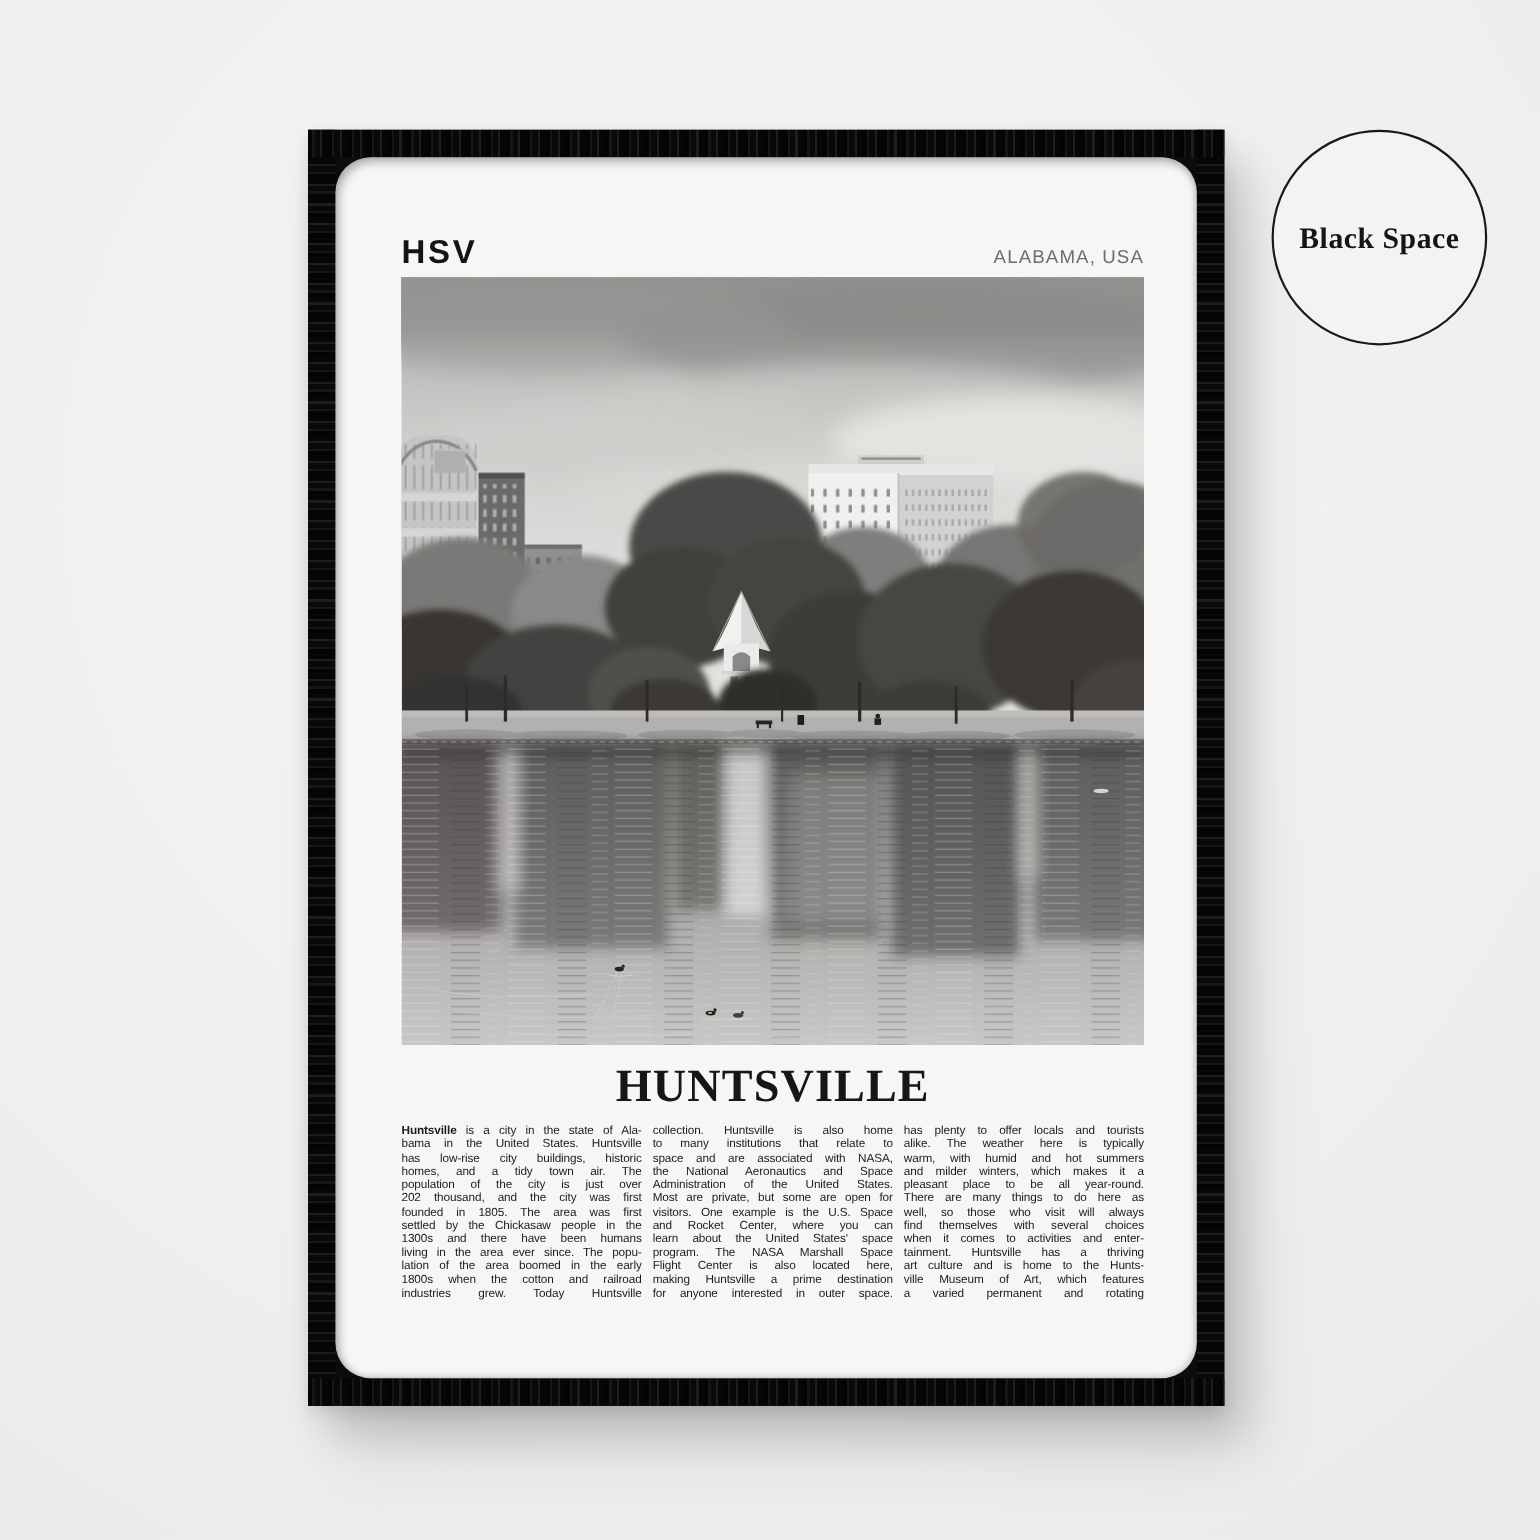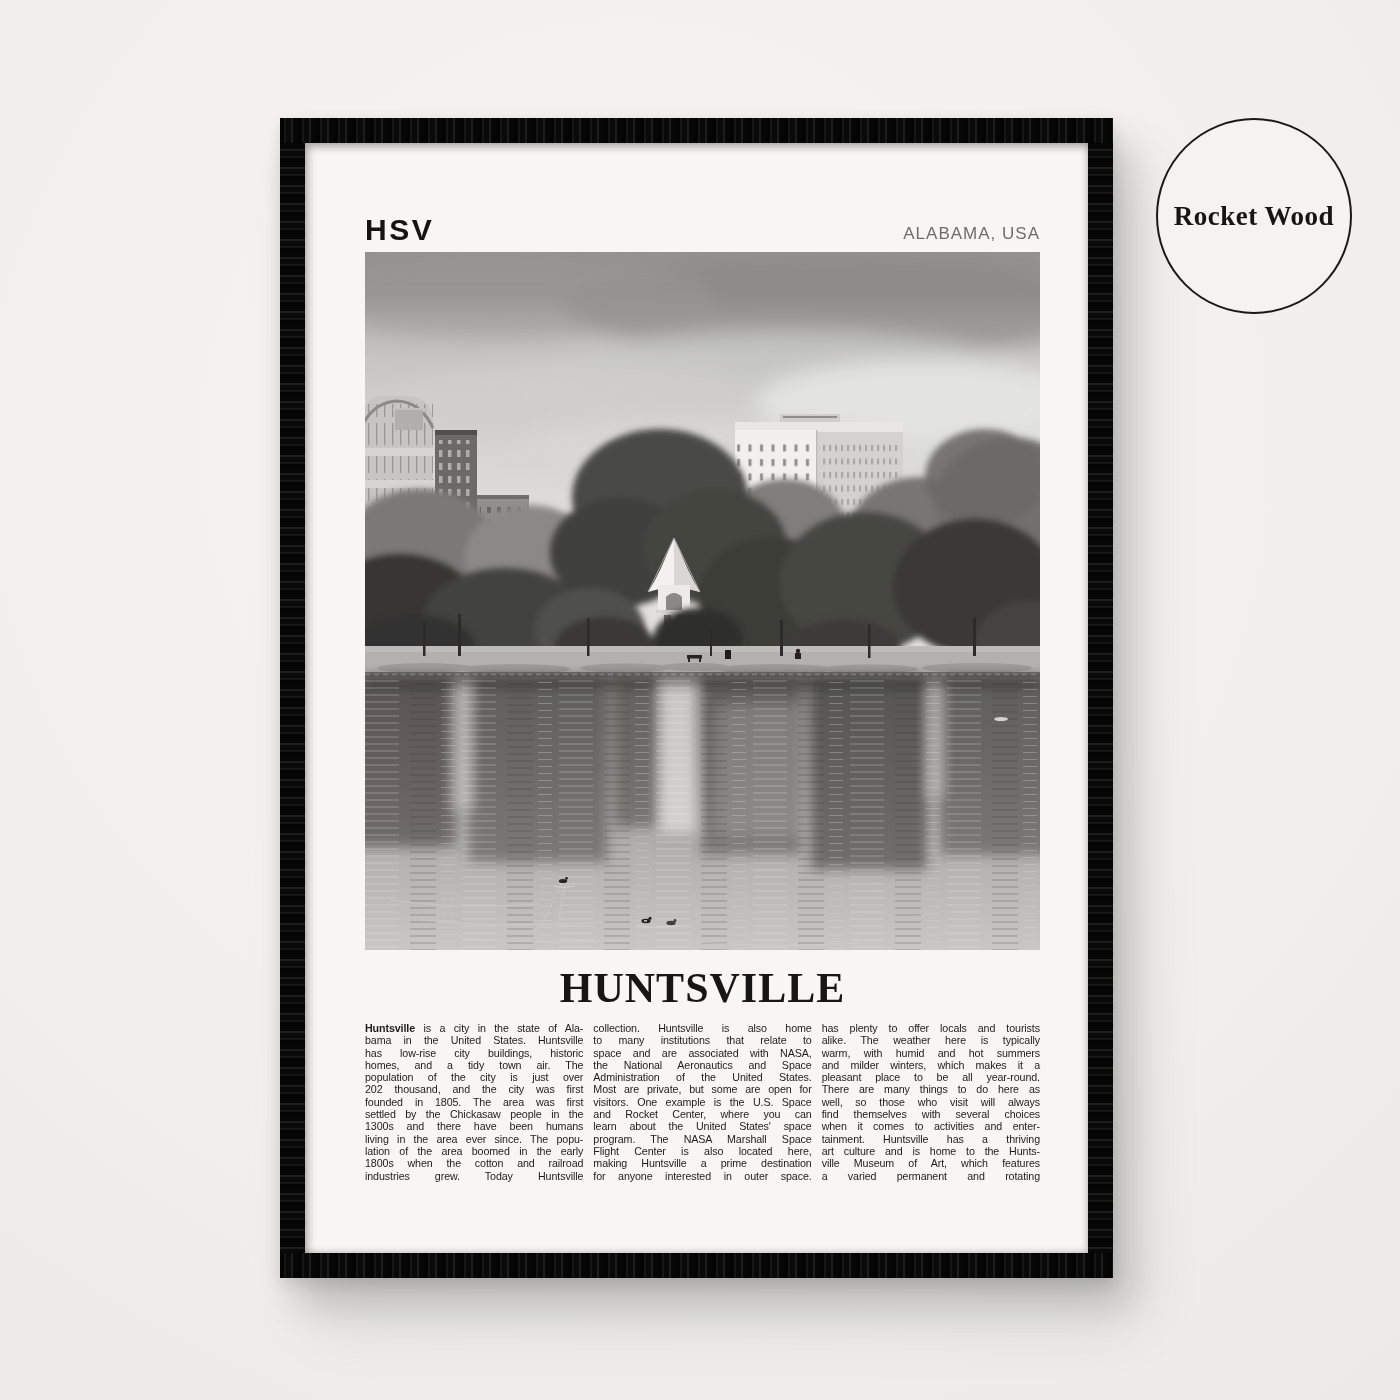--- a/index.html
+++ b/index.html
@@ -15,21 +15,21 @@
     box-shadow:0 6px 14px rgba(0,0,0,.10), 16px 26px 34px rgba(0,0,0,.15), 30px 46px 62px rgba(0,0,0,.09);}
   .edge{position:absolute;}
   .edge.h{left:0;right:0;height:25px;
     background:repeating-linear-gradient(90deg,#040404 0 4px,#161616 4px 6px,#090909 6px 11px,#1d1d1d 11px 13px,#060606 13px 18px);}
   .edge.top{top:0;} .edge.bottom{bottom:0;}
   .edge.v{top:0;bottom:0;width:25px;
     background:repeating-linear-gradient(0deg,#040404 0 4px,#161616 4px 6px,#090909 6px 11px,#1d1d1d 11px 13px,#060606 13px 18px);}
   .edge.left{left:0;} .edge.right{right:0;}
   
   .poster{position:absolute;inset:25px;background:#f7f6f4;
-    box-shadow:inset 3px 4px 9px rgba(0,0,0,.30), inset -2px -2px 6px rgba(0,0,0,.14);}
+    box-shadow:inset 3px 4px 9px rgba(0,0,0,.30), inset -2px -2px 6px rgba(0,0,0,.14);border-radius:32px;}
   .pheader{position:absolute;left:60px;right:48px;top:64px;height:38px;
     display:flex;justify-content:space-between;align-items:flex-end;}
   .code{font-weight:bold;font-size:30px;letter-spacing:2.5px;color:#141414;line-height:1;}
   .region{font-size:17px;letter-spacing:1px;color:#6e6d6c;line-height:1.2;margin-bottom:1px;}
   .photo{position:absolute;left:60px;top:109px;width:675px;height:698px;background:#d9d8d6;overflow:hidden;}
   .photo svg{display:block;width:100%;height:100%;}
   .title{position:absolute;left:60px;top:824px;width:675px;margin:0;text-align:center;
     font-family:"Liberation Serif", serif;font-weight:bold;font-size:42px;letter-spacing:1px;
     color:#161616;line-height:1;}
   .columns{position:absolute;left:60px;top:879px;width:675px;
@@ -307,16 +307,16 @@
 tainment. Huntsville has a thriving
 art culture and is home to the Hunts-
 ville Museum of Art, which features
 a varied permanent and rotating</span></div>
       </div>
 
     </div>
   </div>
 
   <div class="badge">
-    <span>Rocket Wood</span>
+    <span>Black Space</span>
   </div>
 
 </div>
 
 </body></html>

